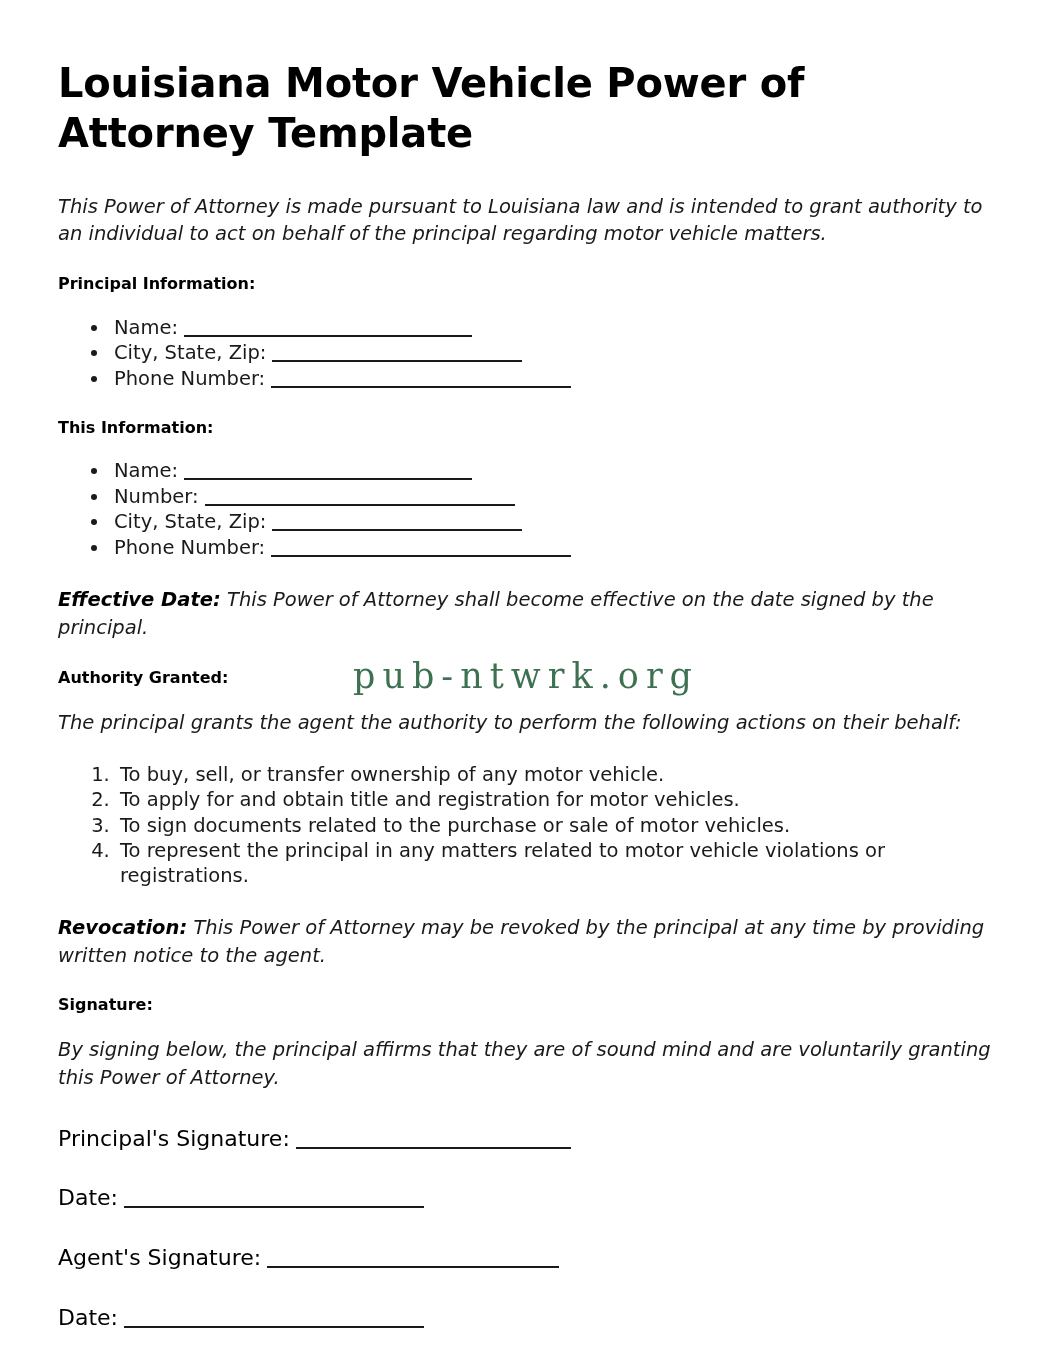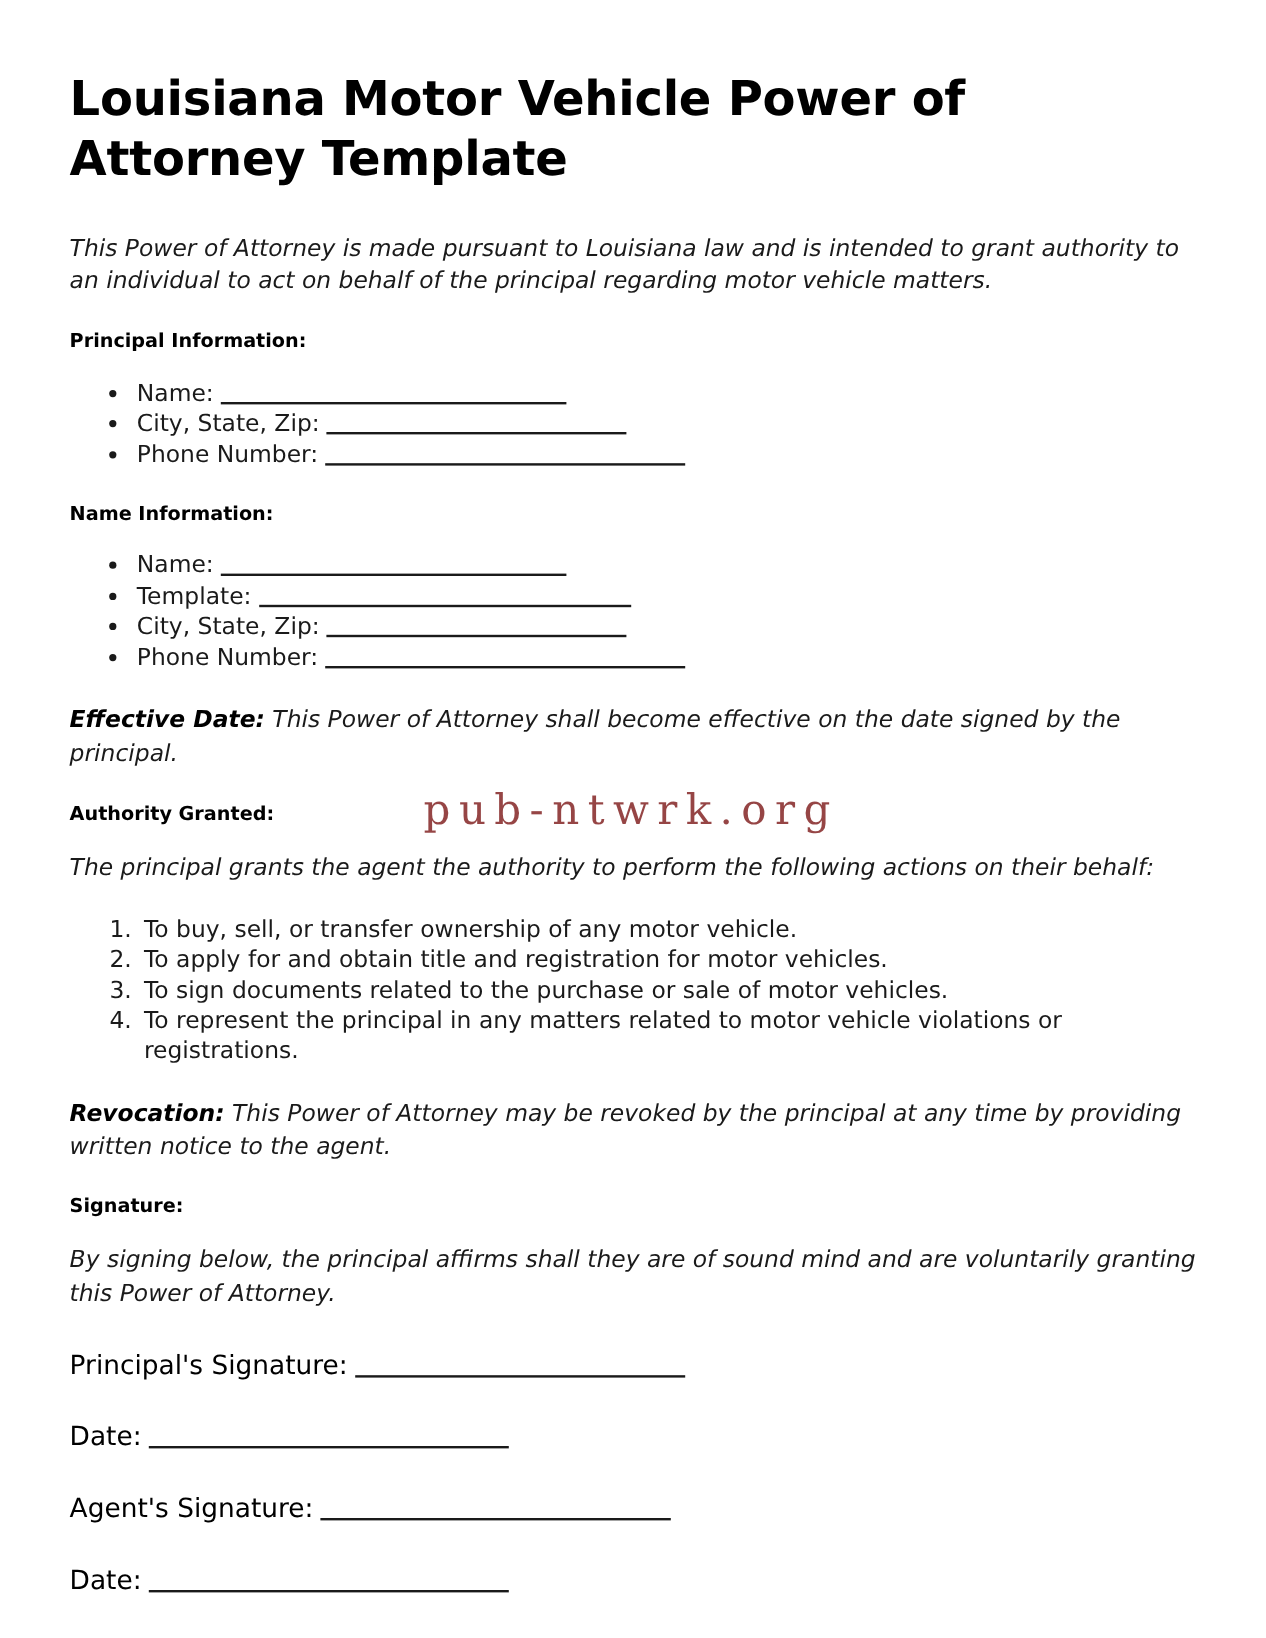--- a/index.html
+++ b/index.html
@@ -111,21 +111,21 @@
 
   .spacer-sm { height: 6px; }
 
   .watermark {
     position: absolute;
     left: 353px;
     top: 656px;
     font-family: "DejaVu Serif", "Liberation Serif", serif;
     font-size: 35px;
     letter-spacing: 7px;
-    color: #7f1d1d;
+    color: #14532d;
     opacity: 0.82;
     white-space: nowrap;
     pointer-events: none;
     user-select: none;
     z-index: 5;
   }
 </style>
 </head>
 <body>
 
@@ -136,25 +136,25 @@
   <p class="para">This Power of Attorney is made pursuant to Louisiana law and is intended to grant authority to an individual to act on behalf of the principal regarding motor vehicle matters.</p>
 
   <h2 class="section-heading">Principal Information:</h2>
 
   <ul class="field-list">
     <li><span>Name:</span><span class="blank-line w-name"></span></li>
     <li><span>City, State, Zip:</span><span class="blank-line w-csz"></span></li>
     <li><span>Phone Number:</span><span class="blank-line w-phone"></span></li>
   </ul>
 
-  <h2 class="section-heading">Name Information:</h2>
+  <h2 class="section-heading">This Information:</h2>
 
   <ul class="field-list">
     <li><span>Name:</span><span class="blank-line w-name"></span></li>
-    <li><span>Template:</span><span class="blank-line w-address"></span></li>
+    <li><span>Number:</span><span class="blank-line w-address"></span></li>
     <li><span>City, State, Zip:</span><span class="blank-line w-csz"></span></li>
     <li><span>Phone Number:</span><span class="blank-line w-phone"></span></li>
   </ul>
 
   <p class="para"><span class="lead-label">Effective Date:</span><span> This Power of Attorney shall become effective on the date signed by the principal.</span></p>
 
   <h2 class="section-heading">Authority Granted:</h2>
 
   <p class="para">The principal grants the agent the authority to perform the following actions on their behalf:</p>
 
@@ -162,21 +162,21 @@
     <li>To buy, sell, or transfer ownership of any motor vehicle.</li>
     <li>To apply for and obtain title and registration for motor vehicles.</li>
     <li>To sign documents related to the purchase or sale of motor vehicles.</li>
     <li>To represent the principal in any matters related to motor vehicle violations or registrations.</li>
   </ol>
 
   <p class="para"><span class="lead-label">Revocation:</span><span> This Power of Attorney may be revoked by the principal at any time by providing written notice to the agent.</span></p>
 
   <h2 class="section-heading">Signature:</h2>
 
-  <p class="para">By signing below, the principal affirms shall they are of sound mind and are voluntarily granting this Power of Attorney.</p>
+  <p class="para">By signing below, the principal affirms that they are of sound mind and are voluntarily granting this Power of Attorney.</p>
 
   <div class="spacer-sm"></div>
 
   <p class="sig-line"><span>Principal's Signature:</span><span class="blank-line w-sig-principal"></span></p>
 
   <p class="sig-line"><span>Date:</span><span class="blank-line w-date"></span></p>
 
   <p class="sig-line"><span>Agent's Signature:</span><span class="blank-line w-sig-agent"></span></p>
 
   <p class="sig-line"><span>Date:</span><span class="blank-line w-date"></span></p>

